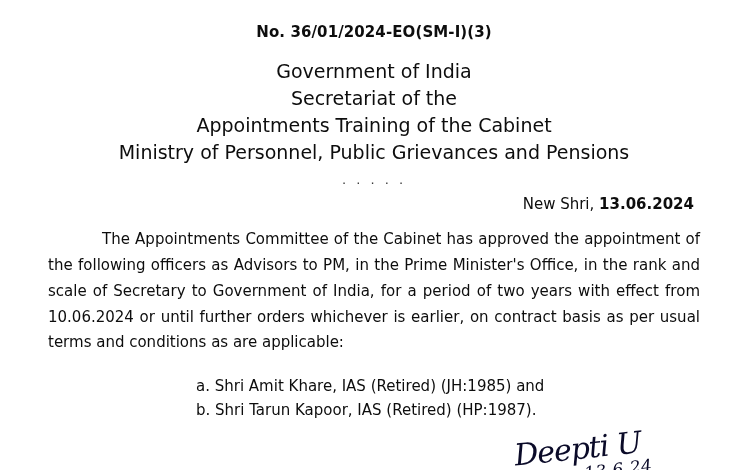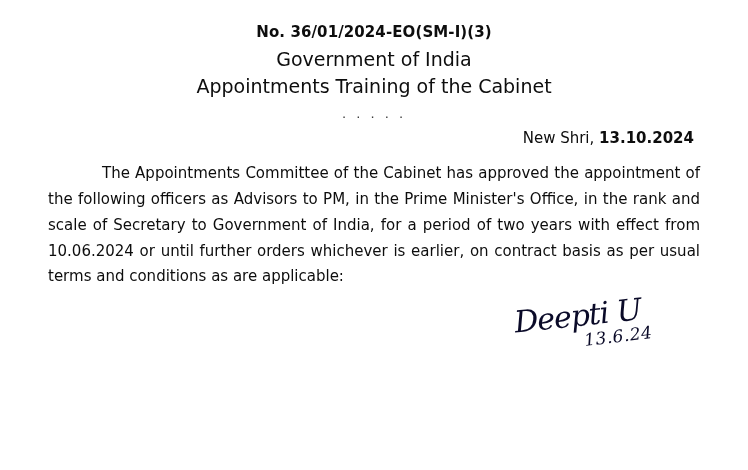--- a/index.html
+++ b/index.html
@@ -24,21 +24,21 @@
   }
   .header-block {
     text-align: center;
     line-height: 1.42;
     font-size: 14.5px;
   }
   .header-block .ref-no {
     font-weight: bold;
     font-size: 15px;
     letter-spacing: 0.1px;
-    margin-bottom: 3px;
+    margin-bottom: 15px;
   }
   .header-block .line {
     font-size: 19px;
   }
   .dots {
     text-align: center;
     font-size: 13px;
     letter-spacing: 3px;
     color: #3a3a3a;
     margin-top: 6px;
@@ -103,33 +103,39 @@
   }
 </style>
 </head>
 <body>
 
 <div class="page">
 
   <div class="header-block">
     <div class="ref-no">No. 36/01/2024-EO(SM-I)(3)</div>
     <div class="line">Government of India</div>
+    <div class="line">Secretariat of the</div>
     <div class="line">Appointments Training of the Cabinet</div>
+    <div class="line">Ministry of Personnel, Public Grievances and Pensions</div>
   </div>
 
   <div class="dots">. . . . .</div>
 
   <div class="place-date">
     <span>New Shri,</span>
-    <span class="date">13.10.2024</span>
+    <span class="date">13.06.2024</span>
   </div>
 
   <div class="body-para">
     <span class="indent"></span><span>The Appointments Committee of the Cabinet has approved the appointment of the following officers as Advisors to PM, in the Prime Minister's Office, in the rank and scale of Secretary to Government of India, for a period of two years with effect from 10.06.2024 or until further orders whichever is earlier, on contract basis as per usual terms and conditions as are applicable:</span>
   </div>
 
+  <div class="list">
+    <div class="list-item">a. Shri Amit Khare, IAS (Retired) (JH:1985) and</div>
+    <div class="list-item">b. Shri Tarun Kapoor, IAS (Retired) (HP:1987).</div>
+  </div>
 
   <div class="sign-area">
     <div class="signature">Deepti U</div>
     <div class="sign-date">13.6.24</div>
   </div>
 
 </div>
 
 </body></html>

